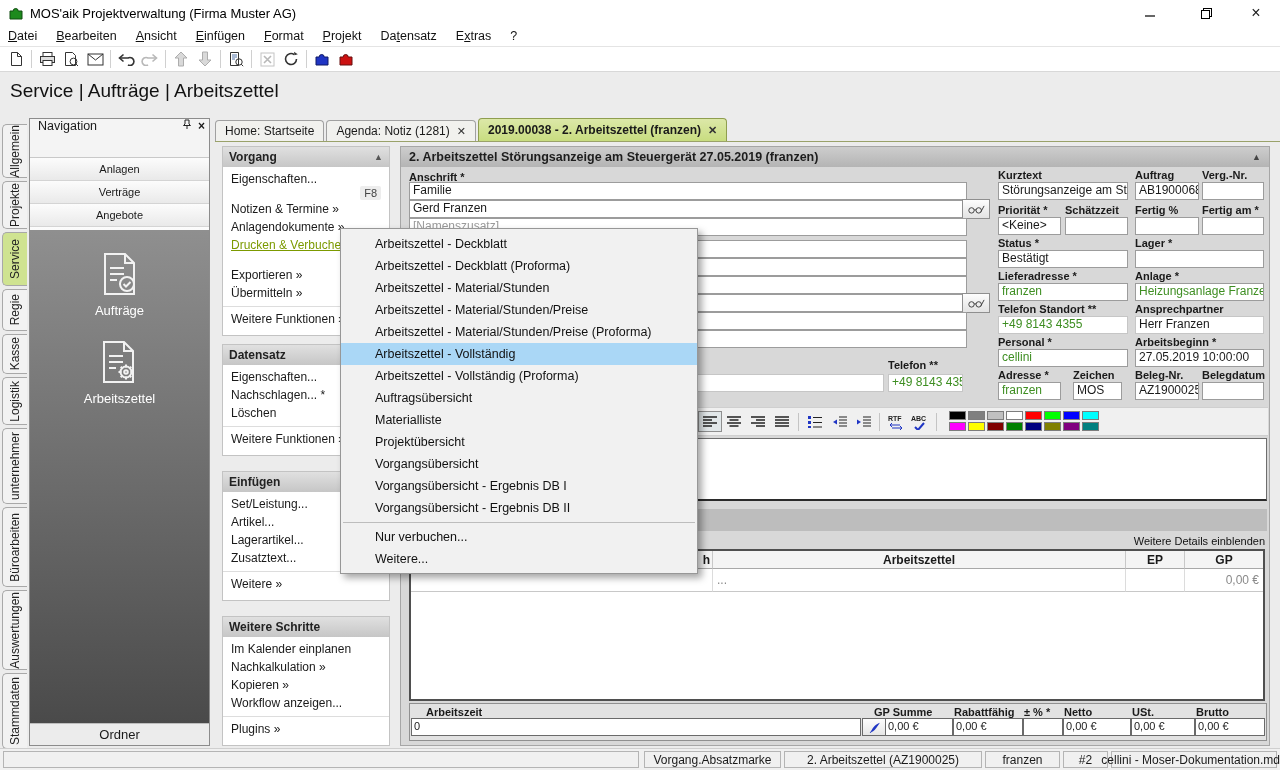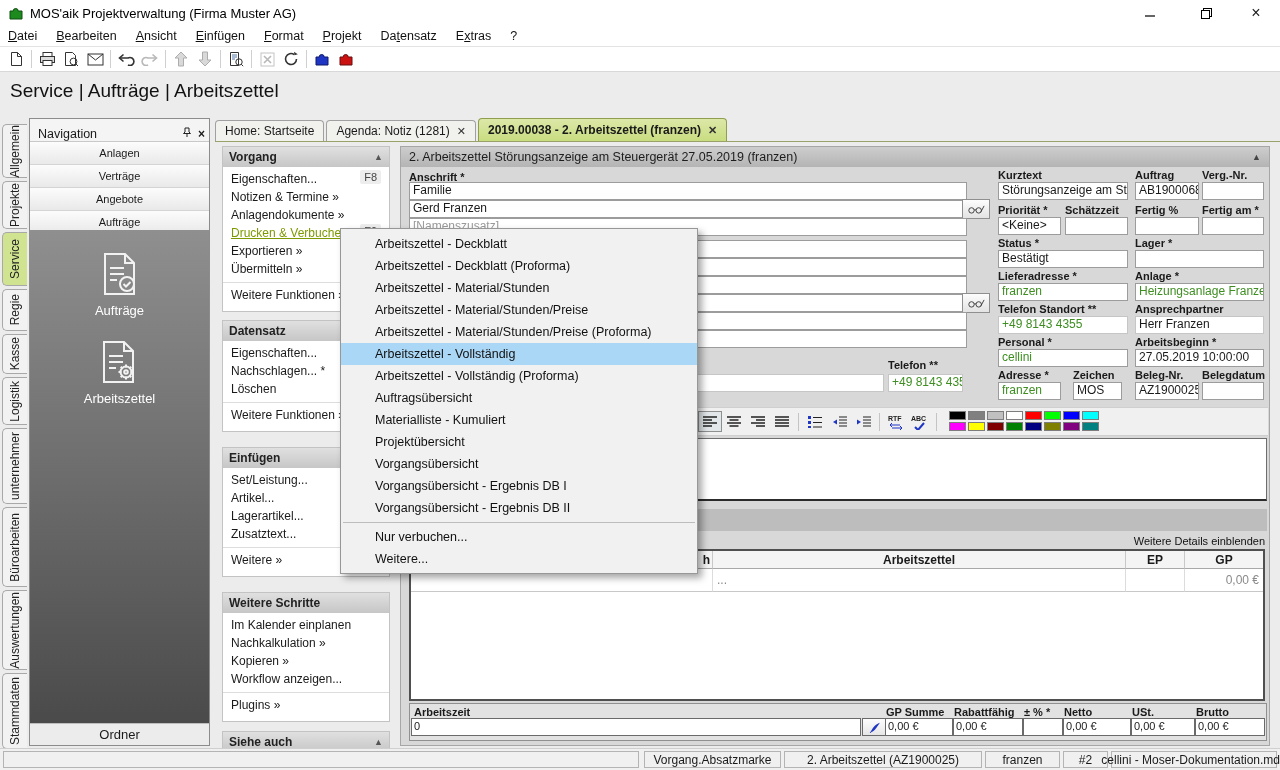--- a/index.html
+++ b/index.html
@@ -19,46 +19,46 @@
   
   #appbg{left:0;top:72px;width:1280px;height:676px;background:#ececec}
   #breadcrumb{left:10px;top:80px;font-size:19px;color:#111}
   
   #wbtabs{left:2px;top:124px;width:27px}
   .wbtab{width:24px;border:1px solid #a8a8a8;border-right:none;border-radius:5px 0 0 5px;background:#f2f2f2;margin-bottom:3px;display:flex;align-items:center;justify-content:center}
   .wbtab span{writing-mode:vertical-rl;transform:rotate(180deg);font-size:12px;color:#222;white-space:nowrap}
   .wbtab.active{background:#cfe391}
   
   #navpanel{left:29px;top:118px;width:181px;height:628px;background:#f4f4f4;border:1px solid #8c8c8c;box-sizing:border-box}
-  #navhdr{height:22px;border-bottom:1px solid #c9c9c9;display:flex;align-items:flex-end;padding:0 4px 0 8px;font-size:12.5px}
+  #navhdr{height:22px;border-bottom:1px solid #c9c9c9;display:flex;align-items:flex-start;padding:0 4px 16px 8px;font-size:12.5px}
   #navhdr .sp{flex:1}
   .folder{height:22px;background:linear-gradient(#fcfcfc,#e9e9e9);border-bottom:1px solid #d4d4d4;display:flex;align-items:center;justify-content:center;font-size:11px}
   #navdark{position:absolute;left:0;top:111px;width:179px;height:494px;background:linear-gradient(#8f8f8f,#4a4a4a);display:flex;flex-direction:column;align-items:center}
   .shortcut{margin-top:22px;display:flex;flex-direction:column;align-items:center;color:#fff;font-size:13px}
   .shortcut svg{margin-bottom:4px}
   #navfooter{position:absolute;left:0;bottom:0;width:179px;height:21px;background:#ececec;border-top:1px solid #bdbdbd;display:flex;align-items:center;justify-content:center;font-size:13px}
   
   #doctabs{left:215px;top:118px;width:1065px;height:23px;border-bottom:1px solid #9aa26a;display:flex;align-items:flex-end}
   .dtab{height:20px;border:1px solid #a0a0a0;border-bottom:none;border-radius:4px 4px 0 0;background:#f1f1ee;display:flex;align-items:center;padding:0 9px;font-size:12px;margin-right:2px;white-space:nowrap}
   .dtab .x{margin-left:7px;font-size:11px;color:#333}
   .dtab.active{height:22px;background:linear-gradient(#dce8a8,#c8dd80);border-color:#8f9e4f;font-weight:bold}
   
   #actions{left:222px;top:146px;width:168px}
   .sect{border:1px solid #c3c3c3;background:#fff;margin-bottom:8px}
   .sect-h{height:20px;background:linear-gradient(#e0e0e0,#c6c6c6);display:flex;align-items:center;padding:0 6px;font-size:12px;font-weight:bold;color:#222}
   .sect-h .sp{flex:1}
   .sect-h .ar{font-size:9px;color:#555}
   .aitem{font-size:12px;padding:0 8px;line-height:18px;display:flex;white-space:nowrap}
   .aitem .sp{flex:1}
-  .kchip{font-size:11px;color:#444;background:#ededed;padding:0 4px;border-radius:2px;height:14px;line-height:14px;margin-top:0}
+  .kchip{font-size:11px;color:#444;background:#ededed;padding:0 4px;border-radius:2px;height:14px;line-height:14px;margin-top:16px}
   .aitem.hov{color:#7c9a00;text-decoration:underline}
   .afoot{border-top:1px solid #ddd;margin-top:4px;padding-top:3px;padding-bottom:4px}
   
   #form{left:400px;top:146px;width:870px;height:600px;background:#d8d8d8;border:1px solid #a6a6a6;box-sizing:border-box}
-  #form-title{position:absolute;left:0;top:0;width:868px;height:20px;background:linear-gradient(#cdcdcd,#b4b4b4);display:flex;align-items:center;padding:0 8px;box-sizing:border-box;font-size:12.5px;font-weight:normal;color:#1d1d1d}
+  #form-title{position:absolute;left:0;top:0;width:868px;height:20px;background:linear-gradient(#cdcdcd,#b4b4b4);display:flex;align-items:center;padding:0 8px;box-sizing:border-box;font-size:12.5px;font-weight:bold;color:#1d1d1d}
   .lbl{position:absolute;font-size:11px;font-weight:bold;color:#1a1a1a;white-space:nowrap}
   .inp{position:absolute;background:#fff;border:1px solid #9c9c9c;font-size:12px;line-height:15px;height:16px;padding:0 3px;white-space:nowrap;overflow:hidden;box-sizing:content-box}
   .ro{background:#ffffff;border-color:#c6c6c6}
   .green{color:#3e8e22}
   .ph{color:#9a9a9a}
   .lookup{position:absolute;width:26px;height:18px;background:linear-gradient(#fdfdfd,#e3e3e3);border:1px solid #8f8f8f;display:flex;align-items:center;justify-content:center}
   
   #fmtbar{position:absolute;left:1px;top:260px;width:866px;height:27px;background:#f0f0f0;border-top:1px solid #cfcfcf;border-bottom:1px solid #cfcfcf;display:flex;align-items:center}
   .fbtn{width:24px;height:21px;display:flex;align-items:center;justify-content:center}
   .fbtn.pressed{border:1px solid #8f8f8f;background:#e2e8ea;box-sizing:border-box}
@@ -571,29 +571,29 @@
     <div class="th" style="left:302px;width:413px">Arbeitszettel</div>
     <div class="th" style="left:715px;width:59px">EP</div>
     <div class="th" style="left:774px;width:78px;border-right:none">GP</div>
     <div class="td" style="left:0;width:302px"></div>
     <div class="td" style="left:302px;width:413px;padding-left:4px">...</div>
     <div class="td" style="left:715px;width:59px"></div>
     <div class="td" style="left:774px;width:78px;border-right:none;justify-content:flex-end;padding-right:4px">0,00 €</div>
   </div>
 
   <div id="azblock">
-    <span class="azl" style="left:4px">Arbeitszeit</span>
+    <span class="azl" style="left:16px">Arbeitszeit</span>
     <div class="azi" style="left:1px;width:444px">0</div>
     <div class="azi" style="left:452px;width:20px;display:flex;align-items:center;justify-content:center;background:linear-gradient(#fdfdfd,#e6e6e6)">
         <svg width="12" height="13" viewBox="0 0 16 16">
           <path d="M3 13C5 7 10 3 14.5 1.5 11.5 6 8.5 11 5 13.2Z" fill="#1f35c4"></path>
           <path d="M1.5 15l3.5-3.5" stroke="#1f35c4" stroke-width="1.4"></path>
         </svg>
       </div>
-    <span class="azl" style="left:476px">GP Summe</span>
+    <span class="azl" style="left:464px">GP Summe</span>
     <div class="azi" style="left:475px;width:62px">0,00 €</div>
     <span class="azl" style="left:544px">Rabattfähig</span>
     <div class="azi" style="left:543px;width:64px">0,00 €</div>
     <span class="azl" style="left:614px">± % *</span>
     <div class="azi" style="left:613px;width:34px"></div>
     <span class="azl" style="left:654px">Netto</span>
     <div class="azi" style="left:653px;width:62px">0,00 €</div>
     <span class="azl" style="left:722px">USt.</span>
     <div class="azi" style="left:721px;width:58px">0,00 €</div>
     <span class="azl" style="left:786px">Brutto</span>
@@ -603,21 +603,21 @@
 
 <div class="abs" id="ctxmenu">
   <div class="mi">Arbeitszettel - Deckblatt</div>
   <div class="mi">Arbeitszettel - Deckblatt (Proforma)</div>
   <div class="mi">Arbeitszettel - Material/Stunden</div>
   <div class="mi">Arbeitszettel - Material/Stunden/Preise</div>
   <div class="mi">Arbeitszettel - Material/Stunden/Preise (Proforma)</div>
   <div class="mi hl">Arbeitszettel - Vollständig</div>
   <div class="mi">Arbeitszettel - Vollständig (Proforma)</div>
   <div class="mi">Auftragsübersicht</div>
-  <div class="mi">Materialliste - Kumuliert</div>
+  <div class="mi">Materialliste</div>
   <div class="mi">Projektübersicht</div>
   <div class="mi">Vorgangsübersicht</div>
   <div class="mi">Vorgangsübersicht - Ergebnis DB I</div>
   <div class="mi">Vorgangsübersicht - Ergebnis DB II</div>
   <div class="msep"></div>
   <div class="mi">Nur verbuchen...</div>
   <div class="mi">Weitere...</div>
 </div>
 
 <div class="abs" id="statusbar">

